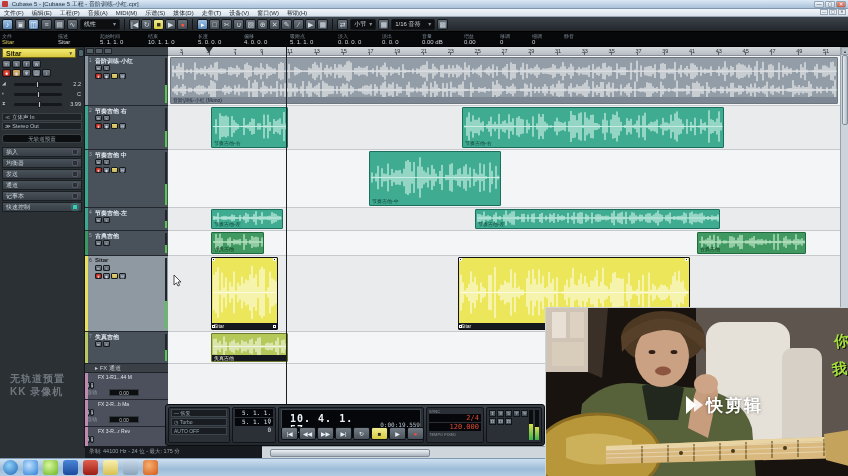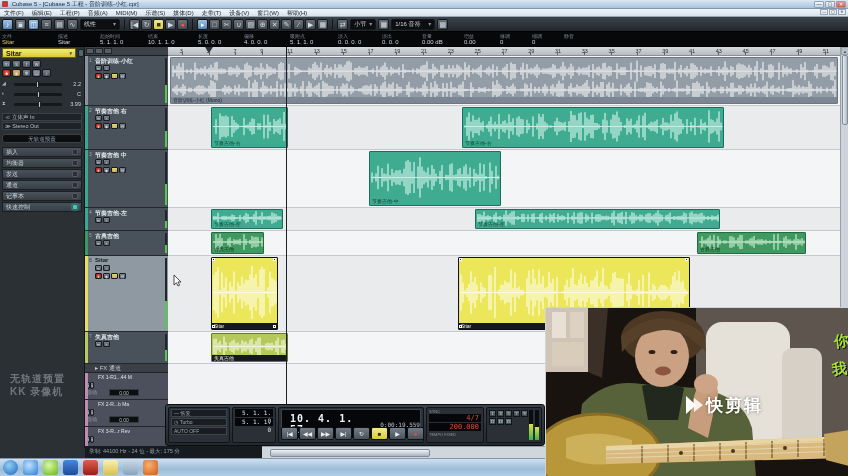--- a/index.html
+++ b/index.html
@@ -705,22 +705,22 @@
           <span class="tpb">▶▶</span>
           <span class="tpb">▶|</span>
           <span class="tpb">↻</span>
           <span class="tpb stop">■</span>
           <span class="tpb">▶</span>
           <span class="tpb rec">●</span>
         </div>
     </div>
     <div class="tpsec tp-tempo">
       <div class="tl">SYNC</div>
-      <div class="tv">4/7</div>
-      <div class="tv">200.000</div>
+      <div class="tv">2/4</div>
+      <div class="tv">120.000</div>
       <div class="tl">TEMPO FIXED</div>
     </div>
     <div class="tpsec tp-mark">
       <div class="mgrid" id="mgrid">
           <i>1</i>
           <i>3</i>
           <i>5</i>
           <i>7</i>
           <i>9</i>
           <i>11</i>

